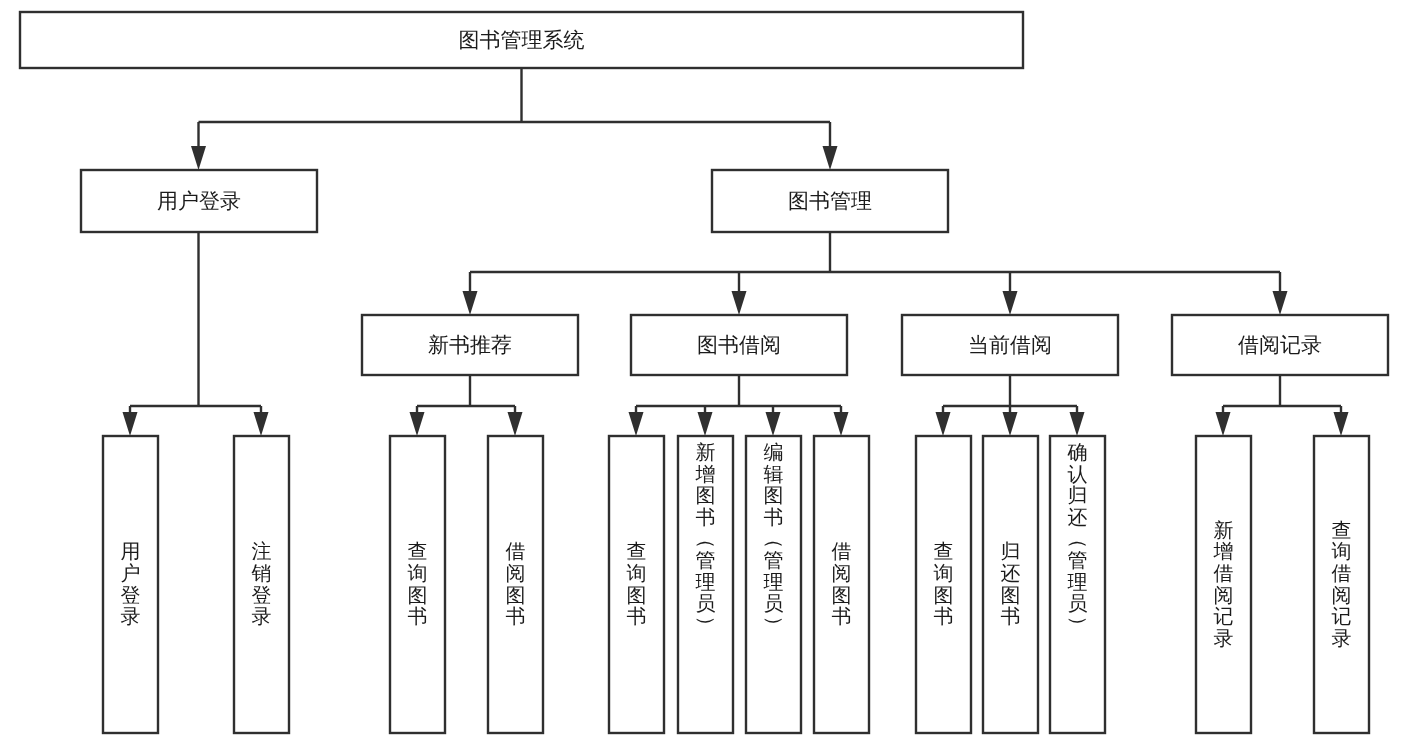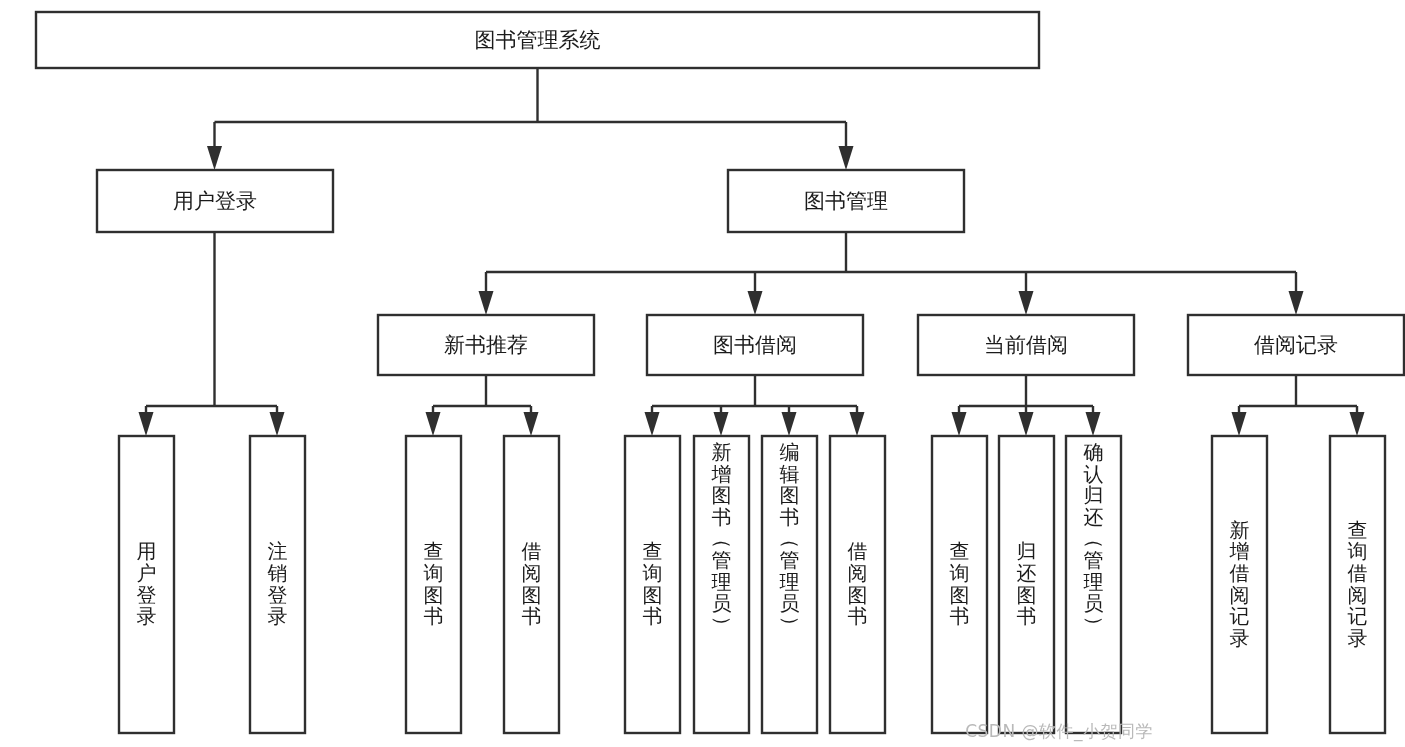--- a/index.html
+++ b/index.html
@@ -11,21 +11,20 @@
     width: 1405px;
     height: 747px;
     font-family: "DejaVu Sans", "Liberation Sans", sans-serif;
     overflow: hidden;
   }
   #diagram-root {
     position: relative;
     width: 1145px;
     height: 747px;
     background: #ffffff;
-    margin-left: 16px;
   }
   svg.diagram-svg {
     position: absolute;
     left: 0;
     top: 0;
     width: 1405px;
     height: 747px;
   }
   .node-box {
     fill: #ffffff;
@@ -293,14 +292,13 @@
     </div>
   <div class="vlabel" style="left:1314px; top:436px; width:55px; height:297px;">
       <span>查</span>
       <span>询</span>
       <span>借</span>
       <span>阅</span>
       <span>记</span>
       <span>录</span>
     </div>
 
-  <div class="watermark">CSDN @软件_小贺同学</div>
 </div>
 
 </body></html>

